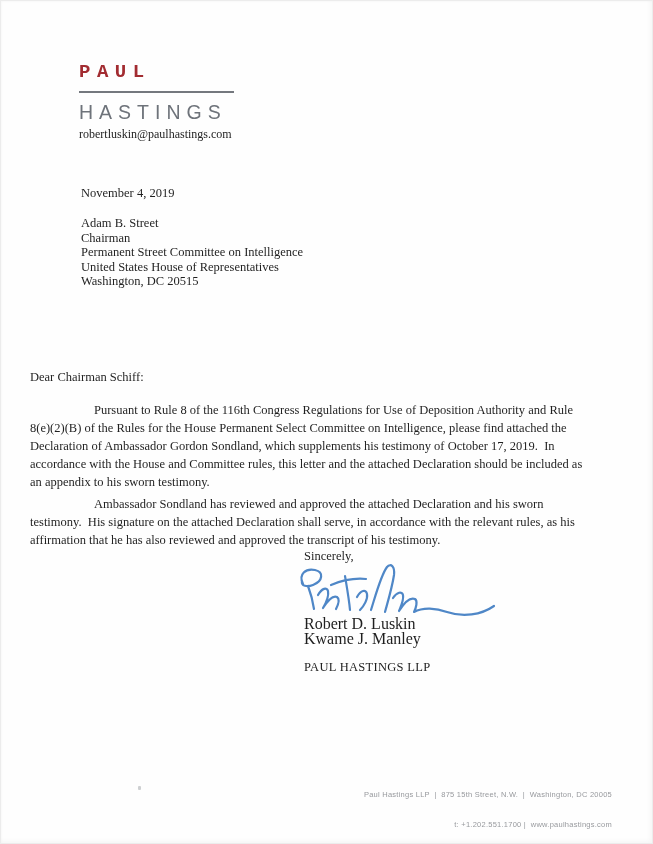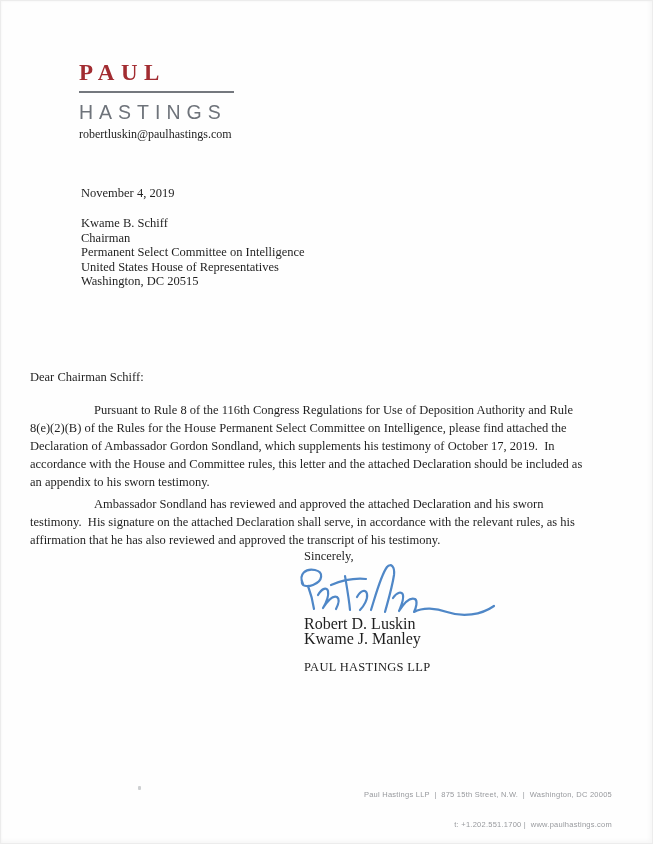--- a/index.html
+++ b/index.html
@@ -17,22 +17,22 @@
     background:#fefefe;
     border:1px solid #ececec;
     box-shadow:inset -2px -2px 4px rgba(0,0,0,0.035), inset 1px 1px 2px rgba(0,0,0,0.02);
     overflow:hidden;
     font-family:"Liberation Serif", serif;
     color:var(--ink);
   }
   
   .letterhead{position:absolute;left:78px;top:62px;}
   .logo-paul{
-    font-family:Liberation Serif, serif;
-    font-size:23px;font-weight:700;letter-spacing:6.5px;
+    font-family:Liberation Mono, monospace;
+    font-size:19px;font-weight:700;letter-spacing:6.5px;
     color:var(--brand-red);line-height:19px;
   }
   .logo-rule{width:155px;height:2px;background:#74787e;margin-top:9px;}
   .logo-hastings{
     font-family:"Liberation Sans", sans-serif;
     font-size:19.5px;font-weight:400;letter-spacing:6px;
     color:var(--brand-gray);line-height:19.5px;margin-top:10px;
   }
   .email{position:absolute;left:78px;top:126px;font-size:12px;color:#1d1d1d;}
   
@@ -73,23 +73,23 @@
       <div class="logo-paul">PAUL</div>
       <div class="logo-rule"></div>
       <div class="logo-hastings">HASTINGS</div>
     </div>
   </header>
   <div class="email">robertluskin@paulhastings.com</div>
 
   <div class="date">November 4, 2019</div>
 
   <div class="recipient">
-    <div>Kwame B. Schiff</div>
+    <div>Adam B. Street</div>
     <div>Chairman</div>
-    <div>Permanent Select Committee on Intelligence</div>
+    <div>Permanent Street Committee on Intelligence</div>
     <div>United States House of Representatives</div>
     <div>Washington, DC 20515</div>
   </div>
 
 
   <div class="body-block">
     <div class="salutation">Dear Chairman Schiff:</div>
     <p class="para">Pursuant to Rule 8 of the 116th Congress Regulations for Use of Deposition Authority and Rule 8(e)(2)(B) of the Rules for the House Permanent Select Committee on Intelligence, please find attached the Declaration of Ambassador Gordon Sondland, which supplements his testimony of October 17, 2019.  In accordance with the House and Committee rules, this letter and the attached Declaration should be included as an appendix to his sworn testimony.</p>
     <p class="para">Ambassador Sondland has reviewed and approved the attached Declaration and his sworn testimony.  His signature on the attached Declaration shall serve, in accordance with the relevant rules, as his affirmation that he has also reviewed and approved the transcript of his testimony.</p>
   </div>

